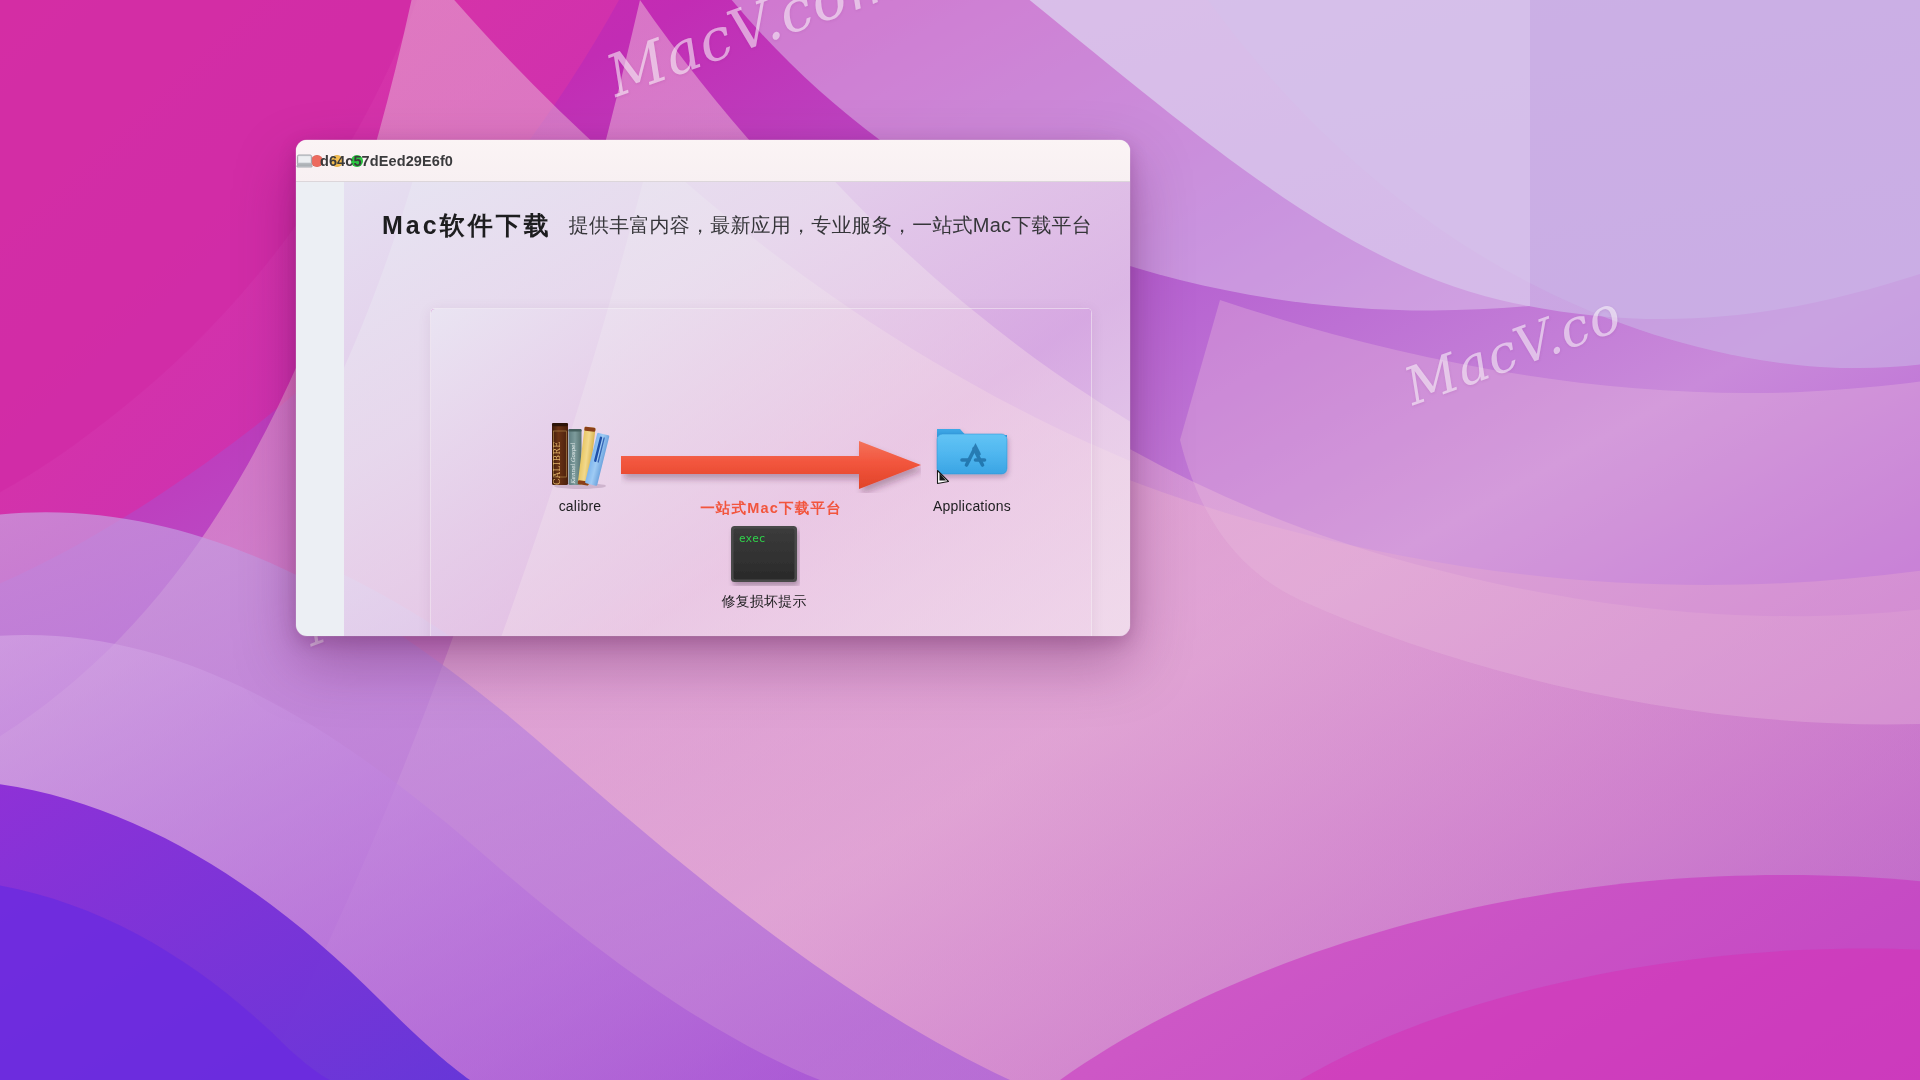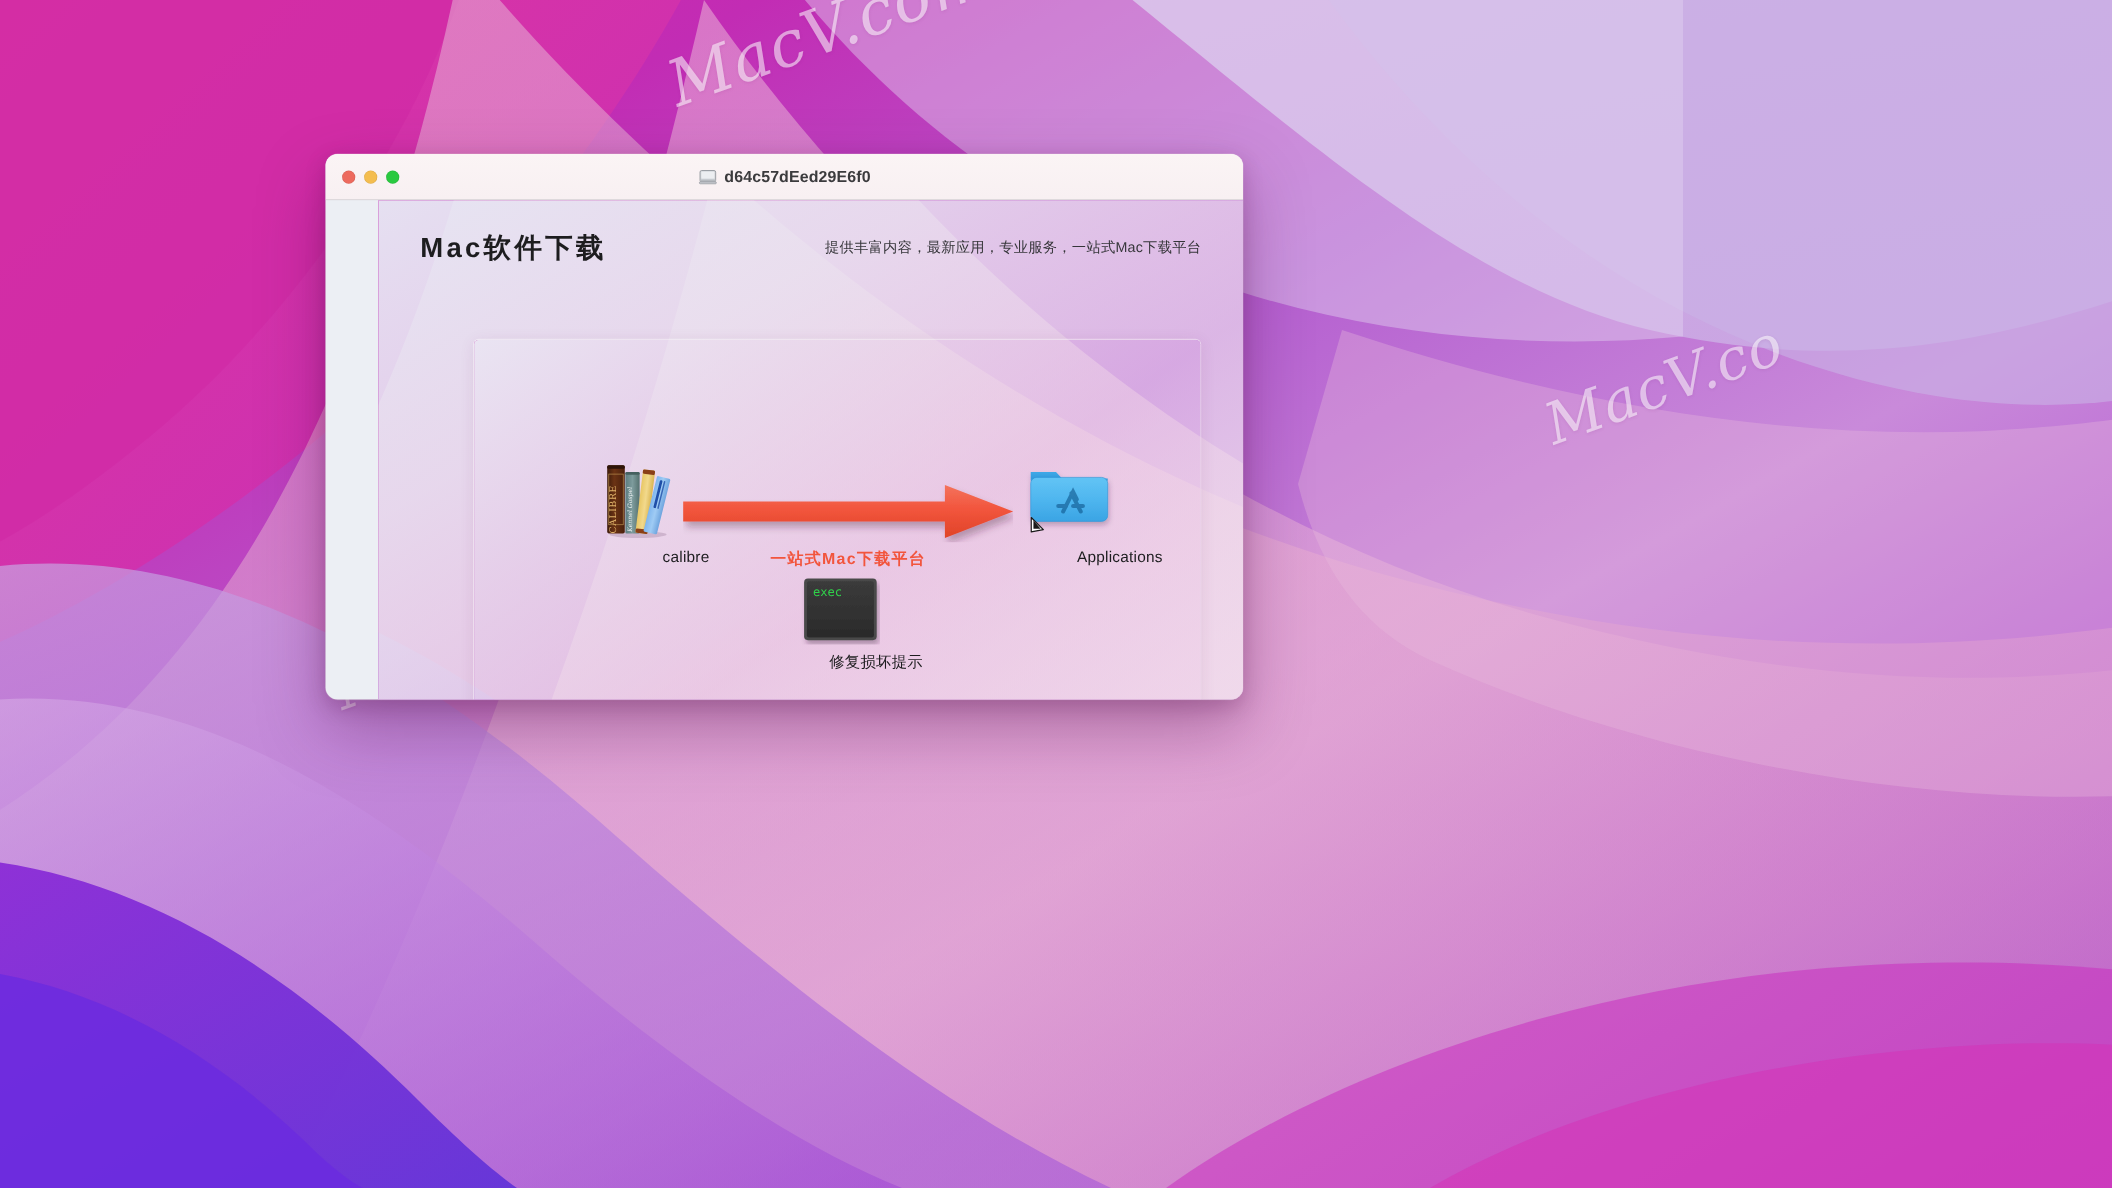--- a/index.html
+++ b/index.html
@@ -52,21 +52,21 @@
     border-bottom:1px solid #dcd6da;
     display:flex; align-items:center;
   }
   #traffic-lights { display:flex; gap:8px; margin-left:15px; }
   .tl { width:12px; height:12px; border-radius:50%; display:block; }
   .tl.close   { background:#ed6a5e; box-shadow:inset 0 0 0 0.5px rgba(0,0,0,0.10); }
   .tl.min     { background:#f4bd4f; box-shadow:inset 0 0 0 0.5px rgba(0,0,0,0.10); }
   .tl.zoom    { background:#2ac940; box-shadow:inset 0 0 0 0.5px rgba(0,0,0,0.10); }
   #title-center {
     position:absolute; left:0; right:0; top:0; bottom:0;
-    display:flex; align-items:center; justify-content:center;
+    display:flex; align-items:center; 
     gap:7px; pointer-events:none;
   }
   #disk-icon { width:17px; height:16px; flex:0 0 auto; }
   #window-title {
     font-size:14.5px; font-weight:700; color:#3b3b3d;
     letter-spacing:0.1px;
   }
 
   
   #window-body {
@@ -92,21 +92,21 @@
   #header-row {
     position:absolute; left:0; right:0; top:0; height:86px;
     display:flex; align-items:center; padding:0 38px 0 38px;
   }
   #brand-title {
     font-size:25px; font-weight:700; color:#1d1d1f;
     letter-spacing:3px; white-space:nowrap;
   }
   #brand-tagline {
     margin-left:auto;
-    font-size:13px; color:#36363a; white-space:nowrap;
+    font-size:20px; color:#36363a; white-space:nowrap;
     letter-spacing:0.2px;
   }
 
   
   #drop-panel {
     position:absolute;
     left:87px; top:127px;
     width:660px; height:345px;
     border-radius:4px;
     overflow:hidden;
@@ -117,21 +117,21 @@
   #panel-veil {
     position:absolute; inset:0;
     background:linear-gradient(145deg,
       rgba(236,240,247,0.90) 0%,
       rgba(238,238,245,0.70) 30%,
       rgba(245,236,243,0.52) 58%,
       rgba(247,238,245,0.66) 100%);
   }
 
   
-  .icon-item { position:absolute; text-align:right; }
+  .icon-item { position:absolute; text-align:center; }
   .icon-caption {
     margin-top:7px; font-size:14px; color:#1d1d1f;
     letter-spacing:0.2px; white-space:nowrap;
   }
 
   #item-calibre { left:84px; top:98px; width:130px; }
   #calibre-icon { width:84px; height:84px; margin:0 auto; display:block; }
 
   #item-applications { left:456px; top:98px; width:170px; }
   #applications-icon { width:84px; height:84px; margin:0 auto; display:block; }

